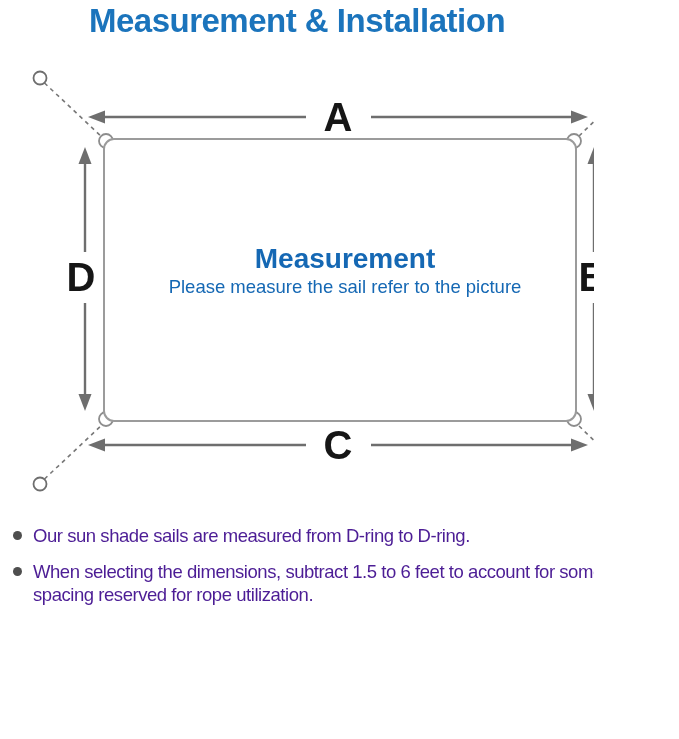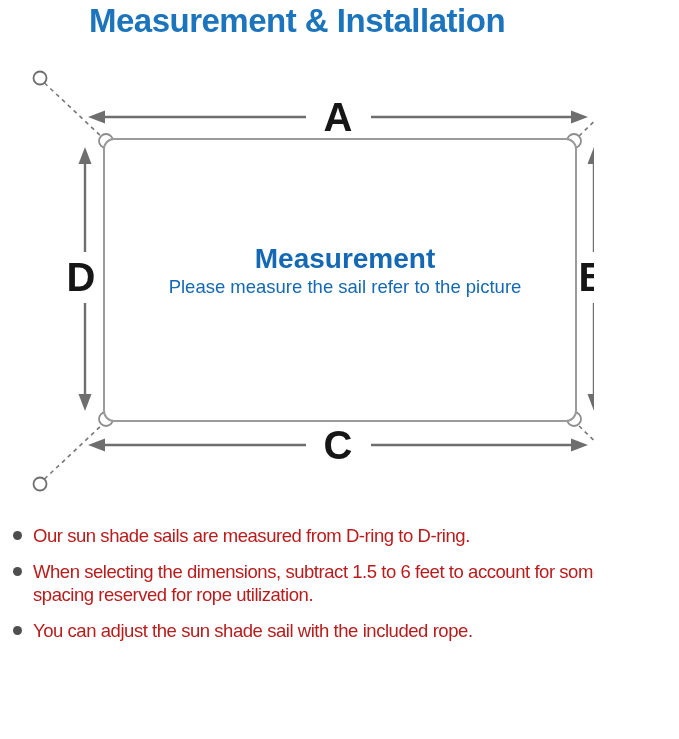--- a/index.html
+++ b/index.html
@@ -34,21 +34,21 @@
   }
   .note-bullet{
     width:9px;height:9px;border-radius:50%;
     background:#4e4e4e;
     margin-top:7px;margin-right:11px;
     flex-shrink:0;
   }
   .note-text{
     font-size:18.5px;line-height:23px;
     letter-spacing:-0.45px;
-    color:#b91c1c;
+    color:#4c1d95;
     max-width:628px;
   }
 </style>
 </head>
 <body>
 
 <div class="page">
 
   <div class="page-title">Measurement &amp; Installation</div>
 
@@ -111,19 +111,15 @@
 
   <div class="notes">
     <div class="note-item">
       <span class="note-bullet"></span>
       <span class="note-text">Our sun shade sails are measured from D-ring to D-ring.</span>
     </div>
     <div class="note-item">
       <span class="note-bullet"></span>
       <span class="note-text">When selecting the dimensions, subtract 1.5 to 6 feet to account for some spacing reserved for rope utilization.</span>
     </div>
-    <div class="note-item">
-      <span class="note-bullet"></span>
-      <span class="note-text">You can adjust the sun shade sail with the included rope.</span>
-    </div>
   </div>
 
 </div>
 
 </body></html>

